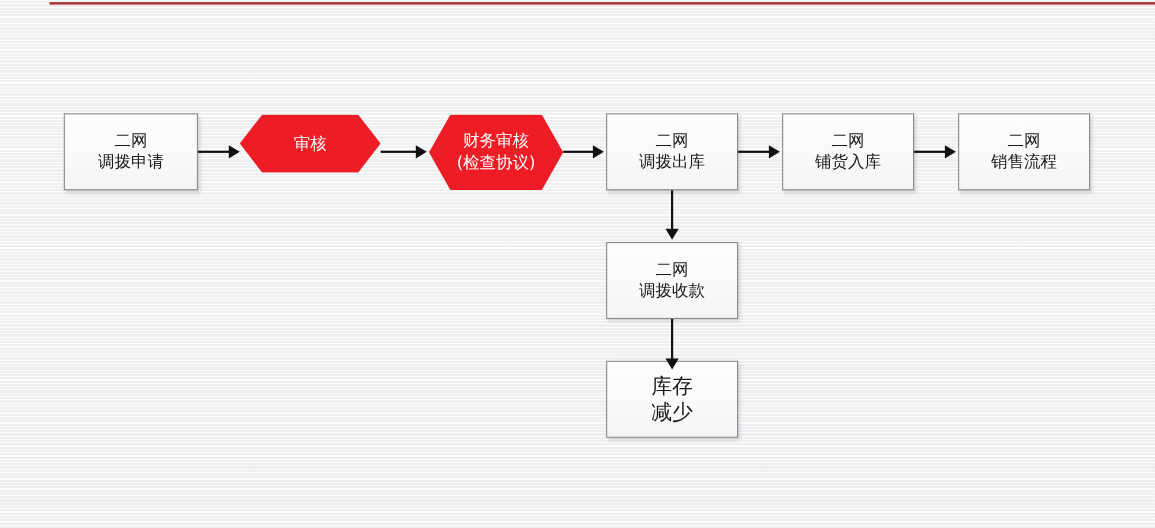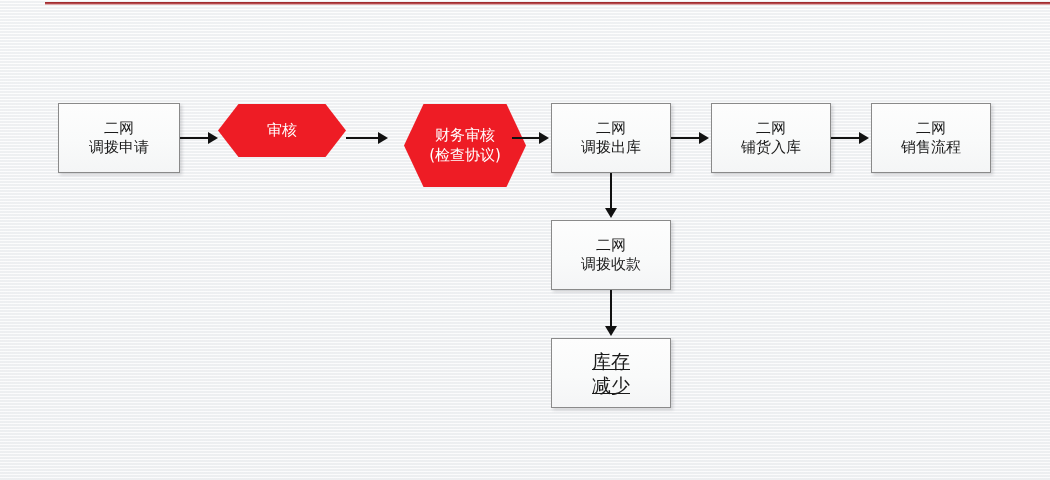--- a/index.html
+++ b/index.html
@@ -104,36 +104,36 @@
 
 <div id="canvas">
 
   <div class="top-rule"></div>
 
   <div class="node box" style="left:58px; top:103px; width:122px; height:70px;">二网
 调拨申请</div>
 
   <div class="node hex" style="left:218px; top:104px; width:128px; height:53px;">审核</div>
 
-  <div class="node hex" style="left:404px; top:104px; width:122px; height:83px;">财务审核
+  <div class="node hex" style="left:390px; top:104px; width:122px; height:69px;">财务审核
 (检查协议)</div>
 
   <div class="node box" style="left:551px; top:103px; width:120px; height:70px;">二网
 调拨出库</div>
 
   <div class="node box" style="left:711px; top:103px; width:120px; height:70px;">二网
 铺货入库</div>
 
   <div class="node box" style="left:871px; top:103px; width:120px; height:70px;">二网
 销售流程</div>
 
   <div class="node box" style="left:551px; top:220px; width:120px; height:70px;">二网
 调拨收款</div>
 
-  <div class="node box big-text" style="left:551px; top:338px; width:120px; height:70px;text-decoration:underline;">库存
+  <div class="node box big-text" style="left:551px; top:328px; width:120px; height:70px;">库存
 减少</div>
 
   <div class="line-h" style="left:180px; top:137px; width:32px;"></div>
   <div class="arrow-right" style="left:208px; top:132px;"></div>
 
   <div class="line-h" style="left:346px; top:137px; width:34px;"></div>
   <div class="arrow-right" style="left:378px; top:132px;"></div>
 
   <div class="line-h" style="left:512px; top:137px; width:30px;"></div>
   <div class="arrow-right" style="left:539px; top:132px;"></div>

